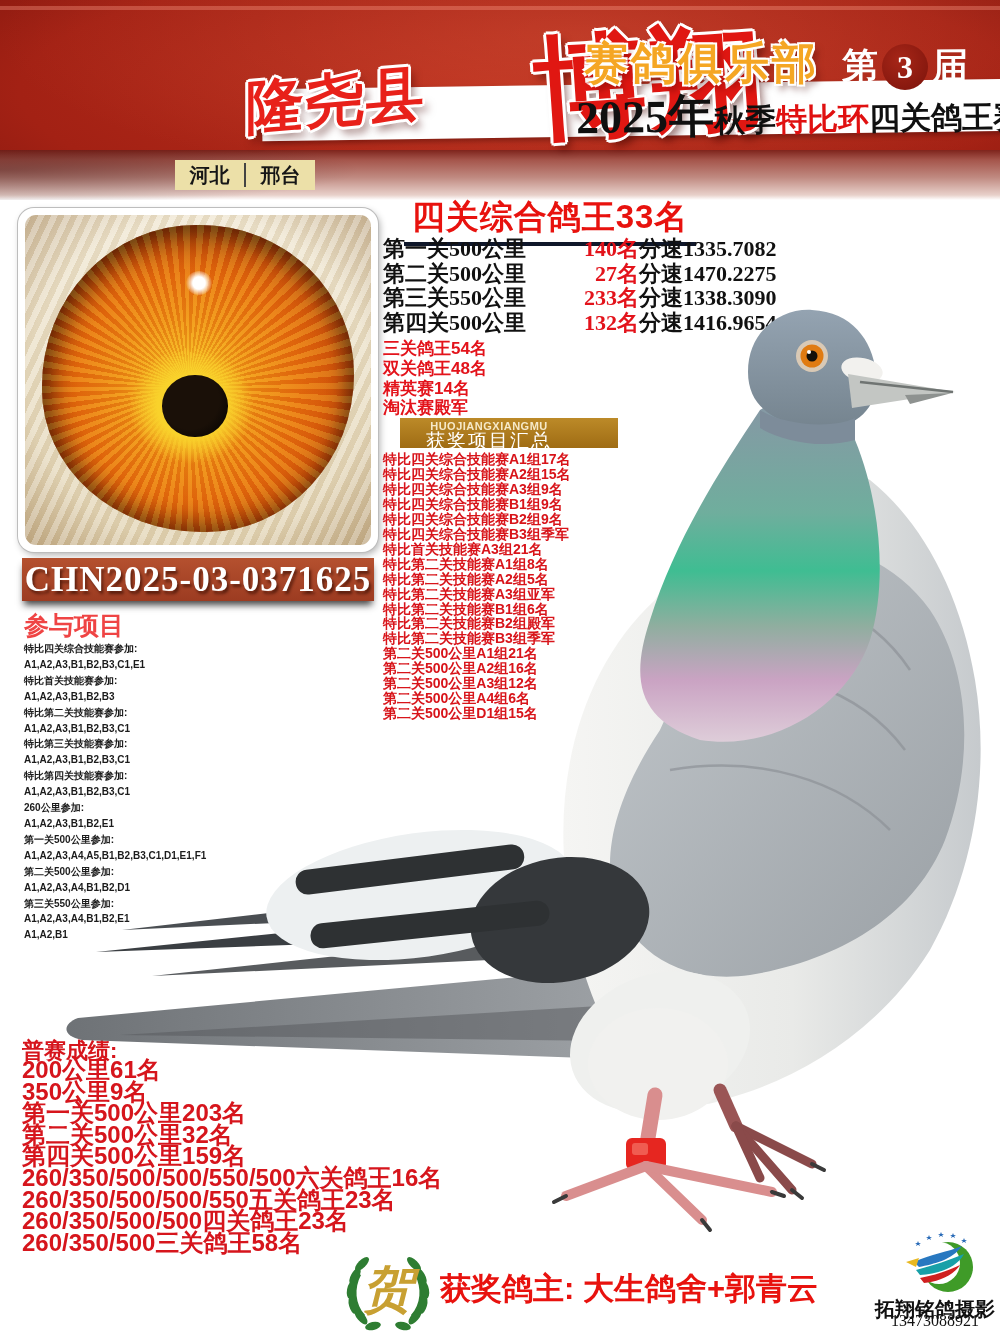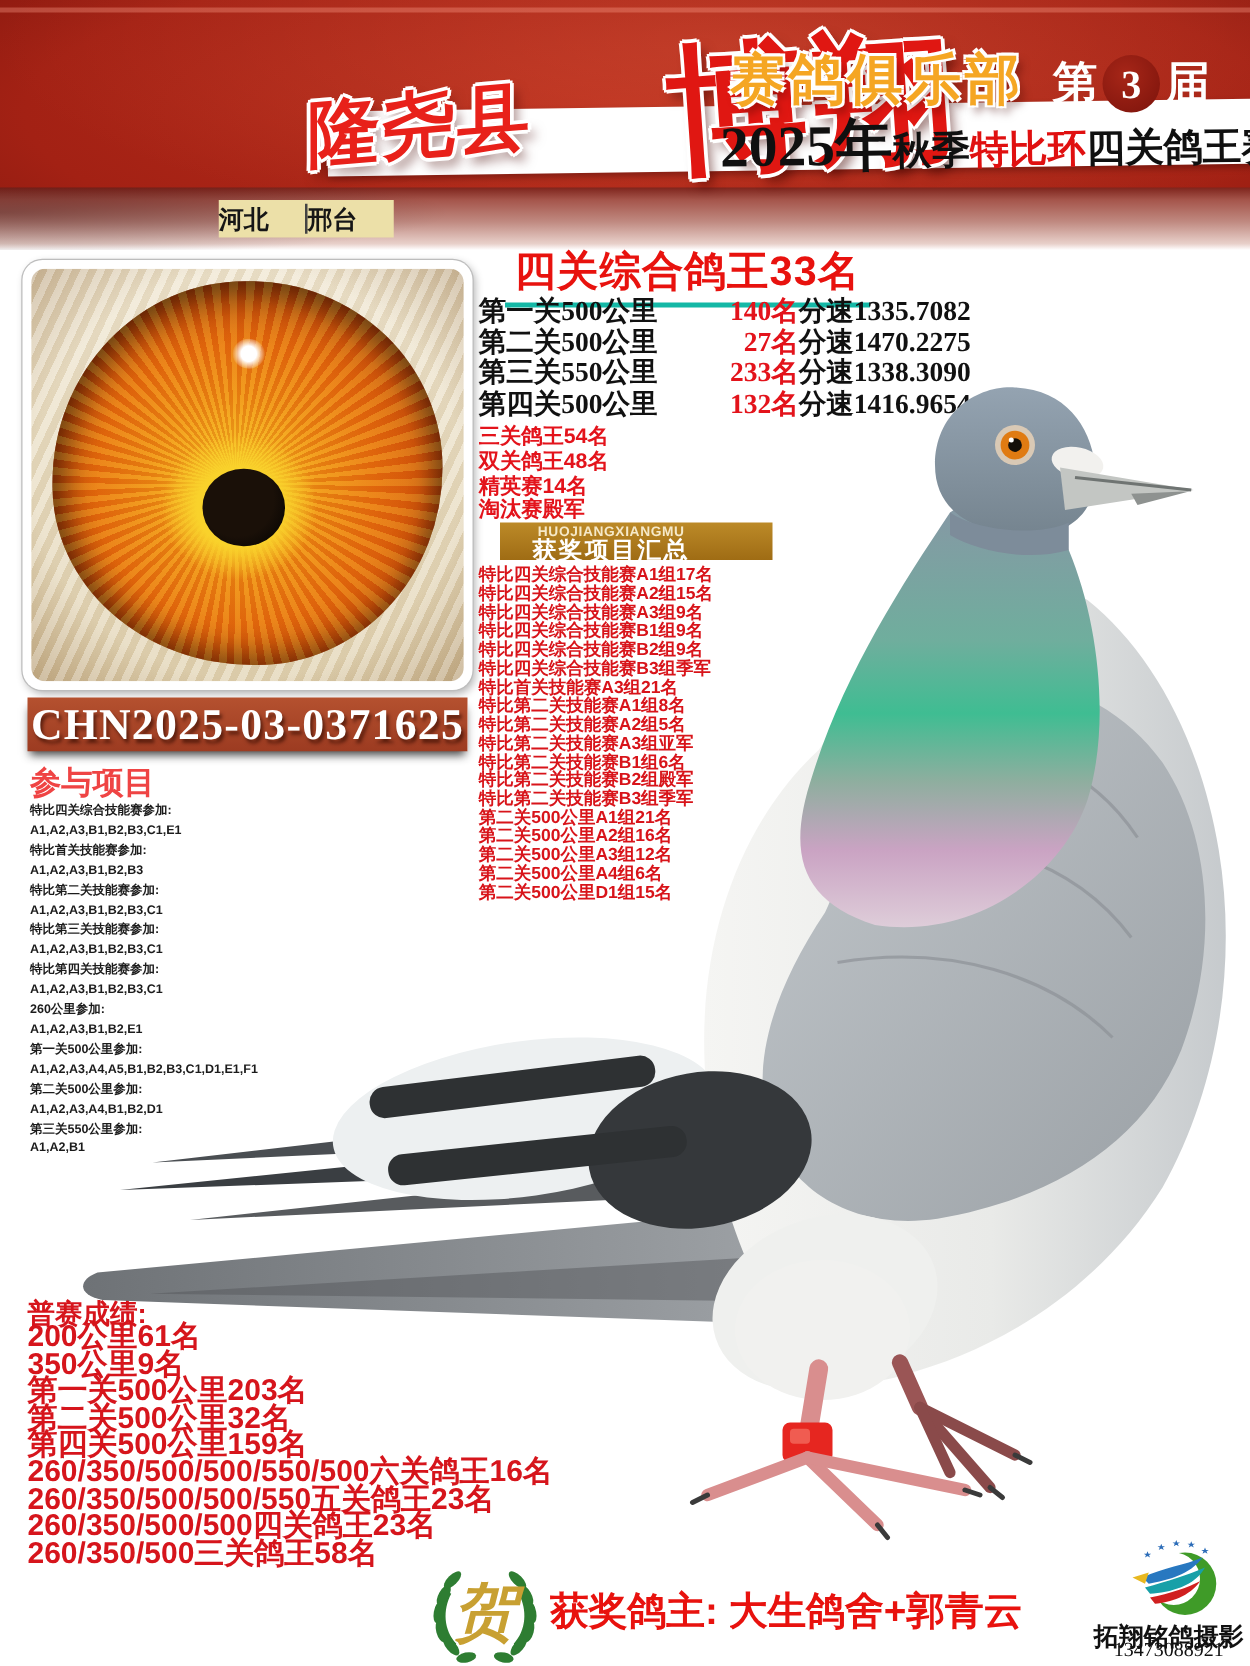--- a/index.html
+++ b/index.html
@@ -30,21 +30,21 @@
   .t-session{left:842px;top:42px;font-size:36px;font-weight:bold;color:#fff;display:flex;align-items:center;gap:4px;}
   .circle3{display:inline-block;width:46px;height:46px;border-radius:50%;
     background:radial-gradient(circle at 40% 35%,#a72618,#7b130b);color:#fff;text-align:center;
     line-height:46px;font-size:32px;font-family:"Liberation Serif",serif;}
   .t-event{left:576px;top:84px;transform:rotate(-0.8deg);white-space:nowrap;}
   .ev-year{font-family:"Liberation Serif",serif;font-weight:bold;font-size:46px;color:#101010;}
   .ev-b{font-weight:bold;font-size:31px;color:#101010;}
   .ev-r{font-weight:bold;font-size:31px;color:#e01010;}
   .region{left:175px;top:160px;width:140px;height:30px;background:#ece0a8;display:flex;
     align-items:center;font-weight:bold;font-size:20px;color:#161616;}
-  .region span{flex:1;}
+  .region span{flex:1;text-align:center;}
   .region .div{flex:0 0 2px;height:24px;background:#444;}
 
   
   .eye-box{left:18px;top:208px;width:360px;height:344px;background:#fff;border-radius:16px;
     box-shadow:0 0 0 1px #bdbdbd,2px 3px 7px rgba(0,0,0,.3);}
   .eye-photo{position:absolute;left:7px;top:7px;right:7px;bottom:7px;border-radius:11px;overflow:hidden;
     background:
       repeating-linear-gradient(115deg, rgba(255,255,255,.25) 0 6px, rgba(160,130,80,.12) 6px 12px),
       radial-gradient(95% 95% at 50% 50%, rgba(120,80,40,0) 52%, rgba(130,90,45,.4) 76%, rgba(80,55,25,.25) 100%),
       linear-gradient(180deg,#f0e7d2,#e2d4b4);}
@@ -68,32 +68,32 @@
     text-shadow:2px 3px 3px rgba(50,10,0,.65);
     box-shadow:0 6px 7px -2px rgba(35,35,35,.85);}
 
   
   .p-title{left:24px;top:609px;font-size:25px;font-weight:bold;color:#ef4444;}
   .p-list{left:24px;top:641px;width:360px;font-size:10px;font-weight:bold;color:#1b1b1b;}
   .p-list div{line-height:15.9px;white-space:nowrap;}
 
   
   .res-title{left:404px;top:195px;width:292px;text-align:center;font-size:33px;font-weight:bold;
-    color:#e8120e;border-bottom:4px solid #14b8a6;padding-bottom:2px;letter-spacing:1px;}
+    color:#e8120e;border-bottom:4px solid #0f172a;padding-bottom:2px;letter-spacing:1px;}
   .races{left:383px;top:237px;width:420px;font-family:"Liberation Serif",serif;font-weight:bold;font-size:22px;}
   .race-row{display:flex;line-height:24.6px;white-space:nowrap;}
   .race-label{width:178px;color:#111;}
   .race-rank{width:78px;text-align:right;color:#e3131b;}
   .race-speed{color:#111;}
   .extra-list{left:383px;top:339px;font-size:17px;font-weight:bold;color:#e3131b;}
   .extra-list div{line-height:19.8px;}
   .award-banner{left:400px;top:418px;width:178px;height:30px;text-align:center;
     background:linear-gradient(180deg,#bc8a28,#9f6c14);padding-right:40px;box-sizing:content-box;}
   .ab-en{font-size:11px;font-weight:bold;color:#f6e9c8;line-height:12px;letter-spacing:.5px;margin-top:2px;}
-  .ab-cn{font-size:19px;font-weight:bold;color:#fff;line-height:17px;letter-spacing:2px;text-align:center;}
+  .ab-cn{font-size:19px;font-weight:normal;color:#fff;line-height:17px;letter-spacing:2px;text-align:center;}
   .award-list{left:383px;top:452px;font-size:14px;font-weight:bold;color:#d8141a;}
   .award-list div{line-height:14.95px;white-space:nowrap;}
 
   
   .g-title{left:22px;top:1036px;font-size:22px;font-weight:bold;color:#d6151c;}
   .g-list{left:22px;top:1059px;font-size:24px;font-weight:bold;color:#d6151c;}
   .g-list div{line-height:21.6px;white-space:nowrap;}
 
   
   .owner{left:440px;top:1268px;font-size:31px;font-weight:bold;color:#e8120e;white-space:nowrap;}
@@ -158,20 +158,21 @@
       <div>A1,A2,A3,B1,B2,B3,C1</div>
       <div>特比第四关技能赛参加:</div>
       <div>A1,A2,A3,B1,B2,B3,C1</div>
       <div>260公里参加:</div>
       <div>A1,A2,A3,B1,B2,E1</div>
       <div>第一关500公里参加:</div>
       <div>A1,A2,A3,A4,A5,B1,B2,B3,C1,D1,E1,F1</div>
       <div>第二关500公里参加:</div>
       <div>A1,A2,A3,A4,B1,B2,D1</div>
       <div>第三关550公里参加:</div>
+      <div>A1,A2,A3,A4,B1,B2,E1</div>
       <div>A1,A2,B1</div>
     </div>
 
   <div class="abs res-title">四关综合鸽王33名</div>
 
   <div class="abs races">
 
       <div class="race-row">
         <span class="race-label">第一关500公里</span>
         <span class="race-rank">140名</span>

